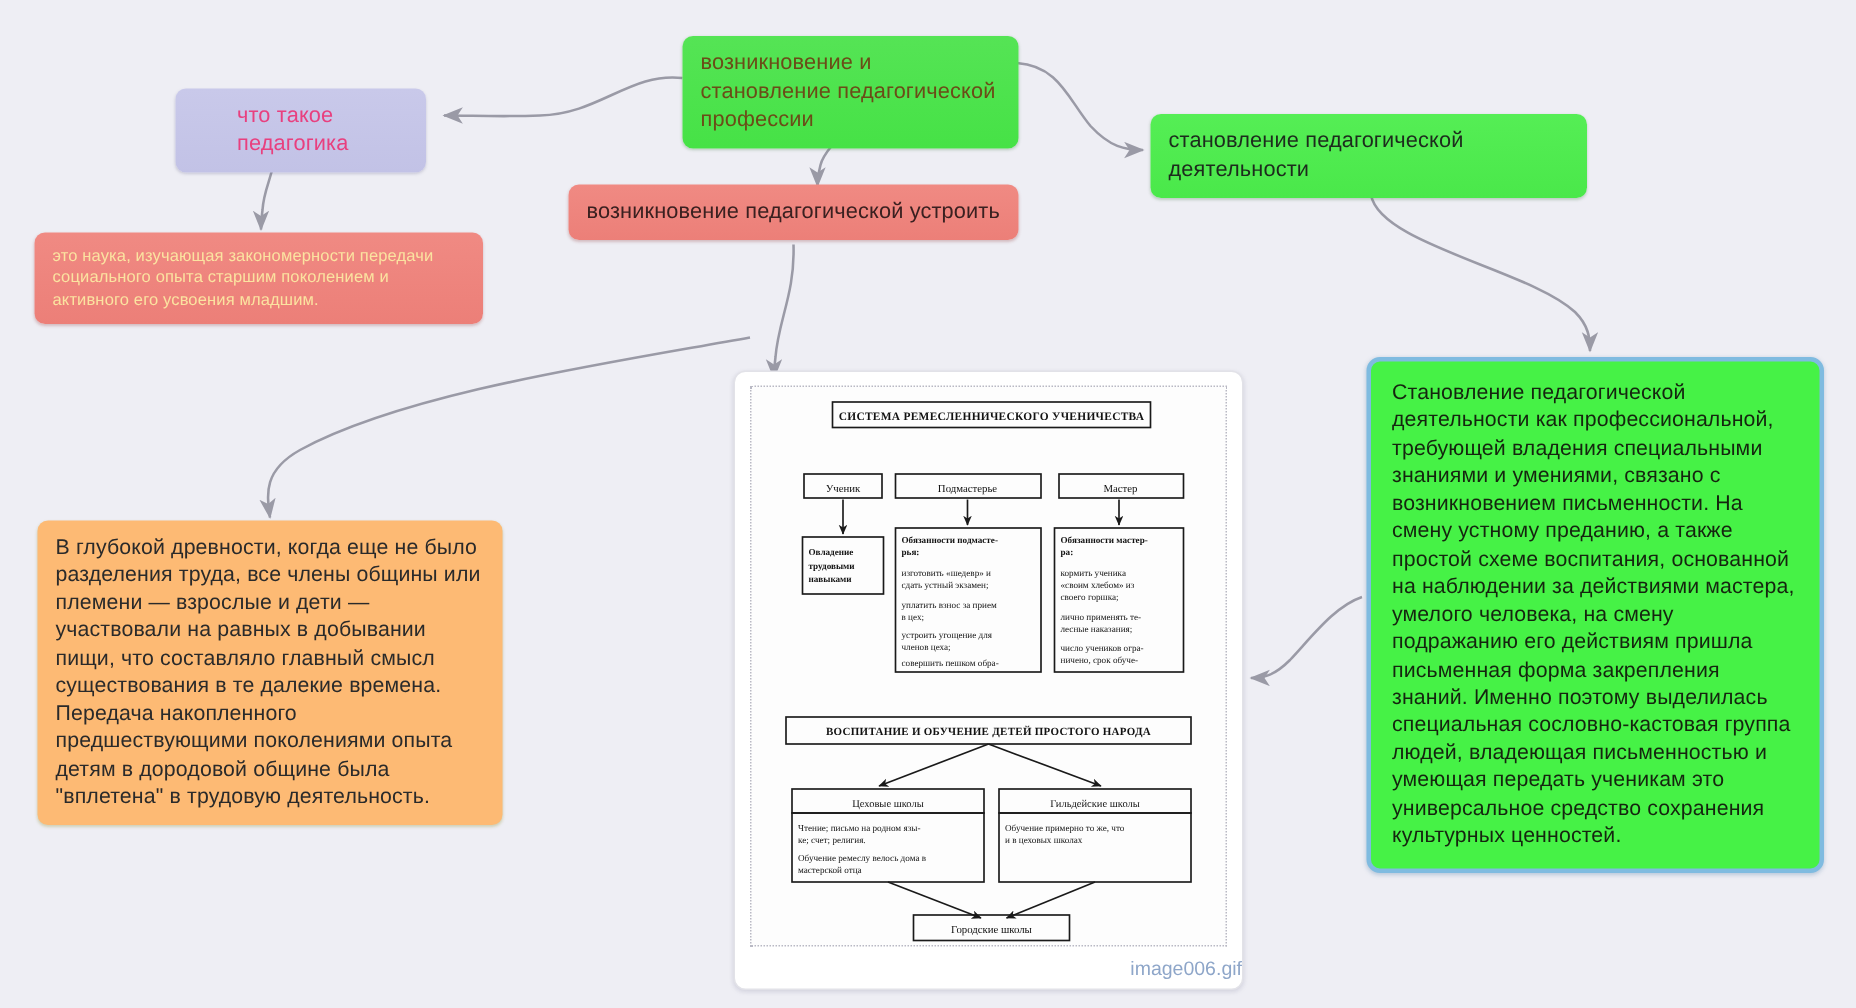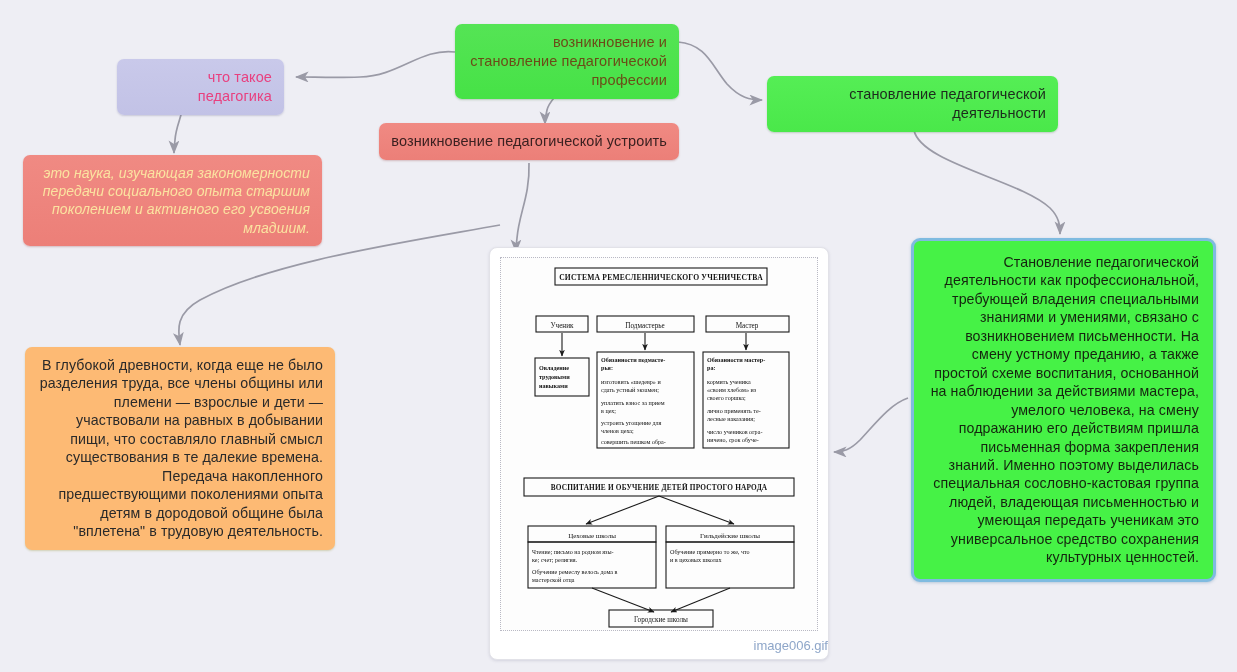--- a/index.html
+++ b/index.html
@@ -33,21 +33,20 @@
   }
 
   .node {
     position: absolute;
     box-sizing: border-box;
     border-radius: 7px;
     z-index: 2;
     padding: 9px 12px;
     line-height: 1.30;
     letter-spacing: 0.1px;
-    text-align: right;
   }
 
   
   .n-purple {
     background: linear-gradient(180deg,#c9c9ea 0%, #c2c2e6 100%);
     color: #e8407f;
     font-size: 14.5px;
     box-shadow: 0 1px 2px rgba(100,100,140,.28);
   }
   .n-green-head {
@@ -58,23 +57,22 @@
   }
   .n-green {
     background: linear-gradient(180deg,#55ee55 0%, #4ae84a 100%);
     color: #1d2b1d;
     font-size: 14.5px;
     box-shadow: 0 1px 2px rgba(60,120,60,.28);
   }
   .n-red {
     background: linear-gradient(180deg,#f08a83 0%, #ec7f78 100%);
     color: #fbe3a0;
-    font-size: 14px;
+    font-size: 11px;
     box-shadow: 0 1px 2px rgba(150,70,70,.30);
-    font-style: italic;
   }
   .n-red-plain {
     background: linear-gradient(180deg,#f08a83 0%, #ec7f78 100%);
     color: #3a2020;
     font-size: 14.5px;
     box-shadow: 0 1px 2px rgba(150,70,70,.30);
   }
   .n-yellow {
     background: #fdba74;
     color: #2a2a2a;

